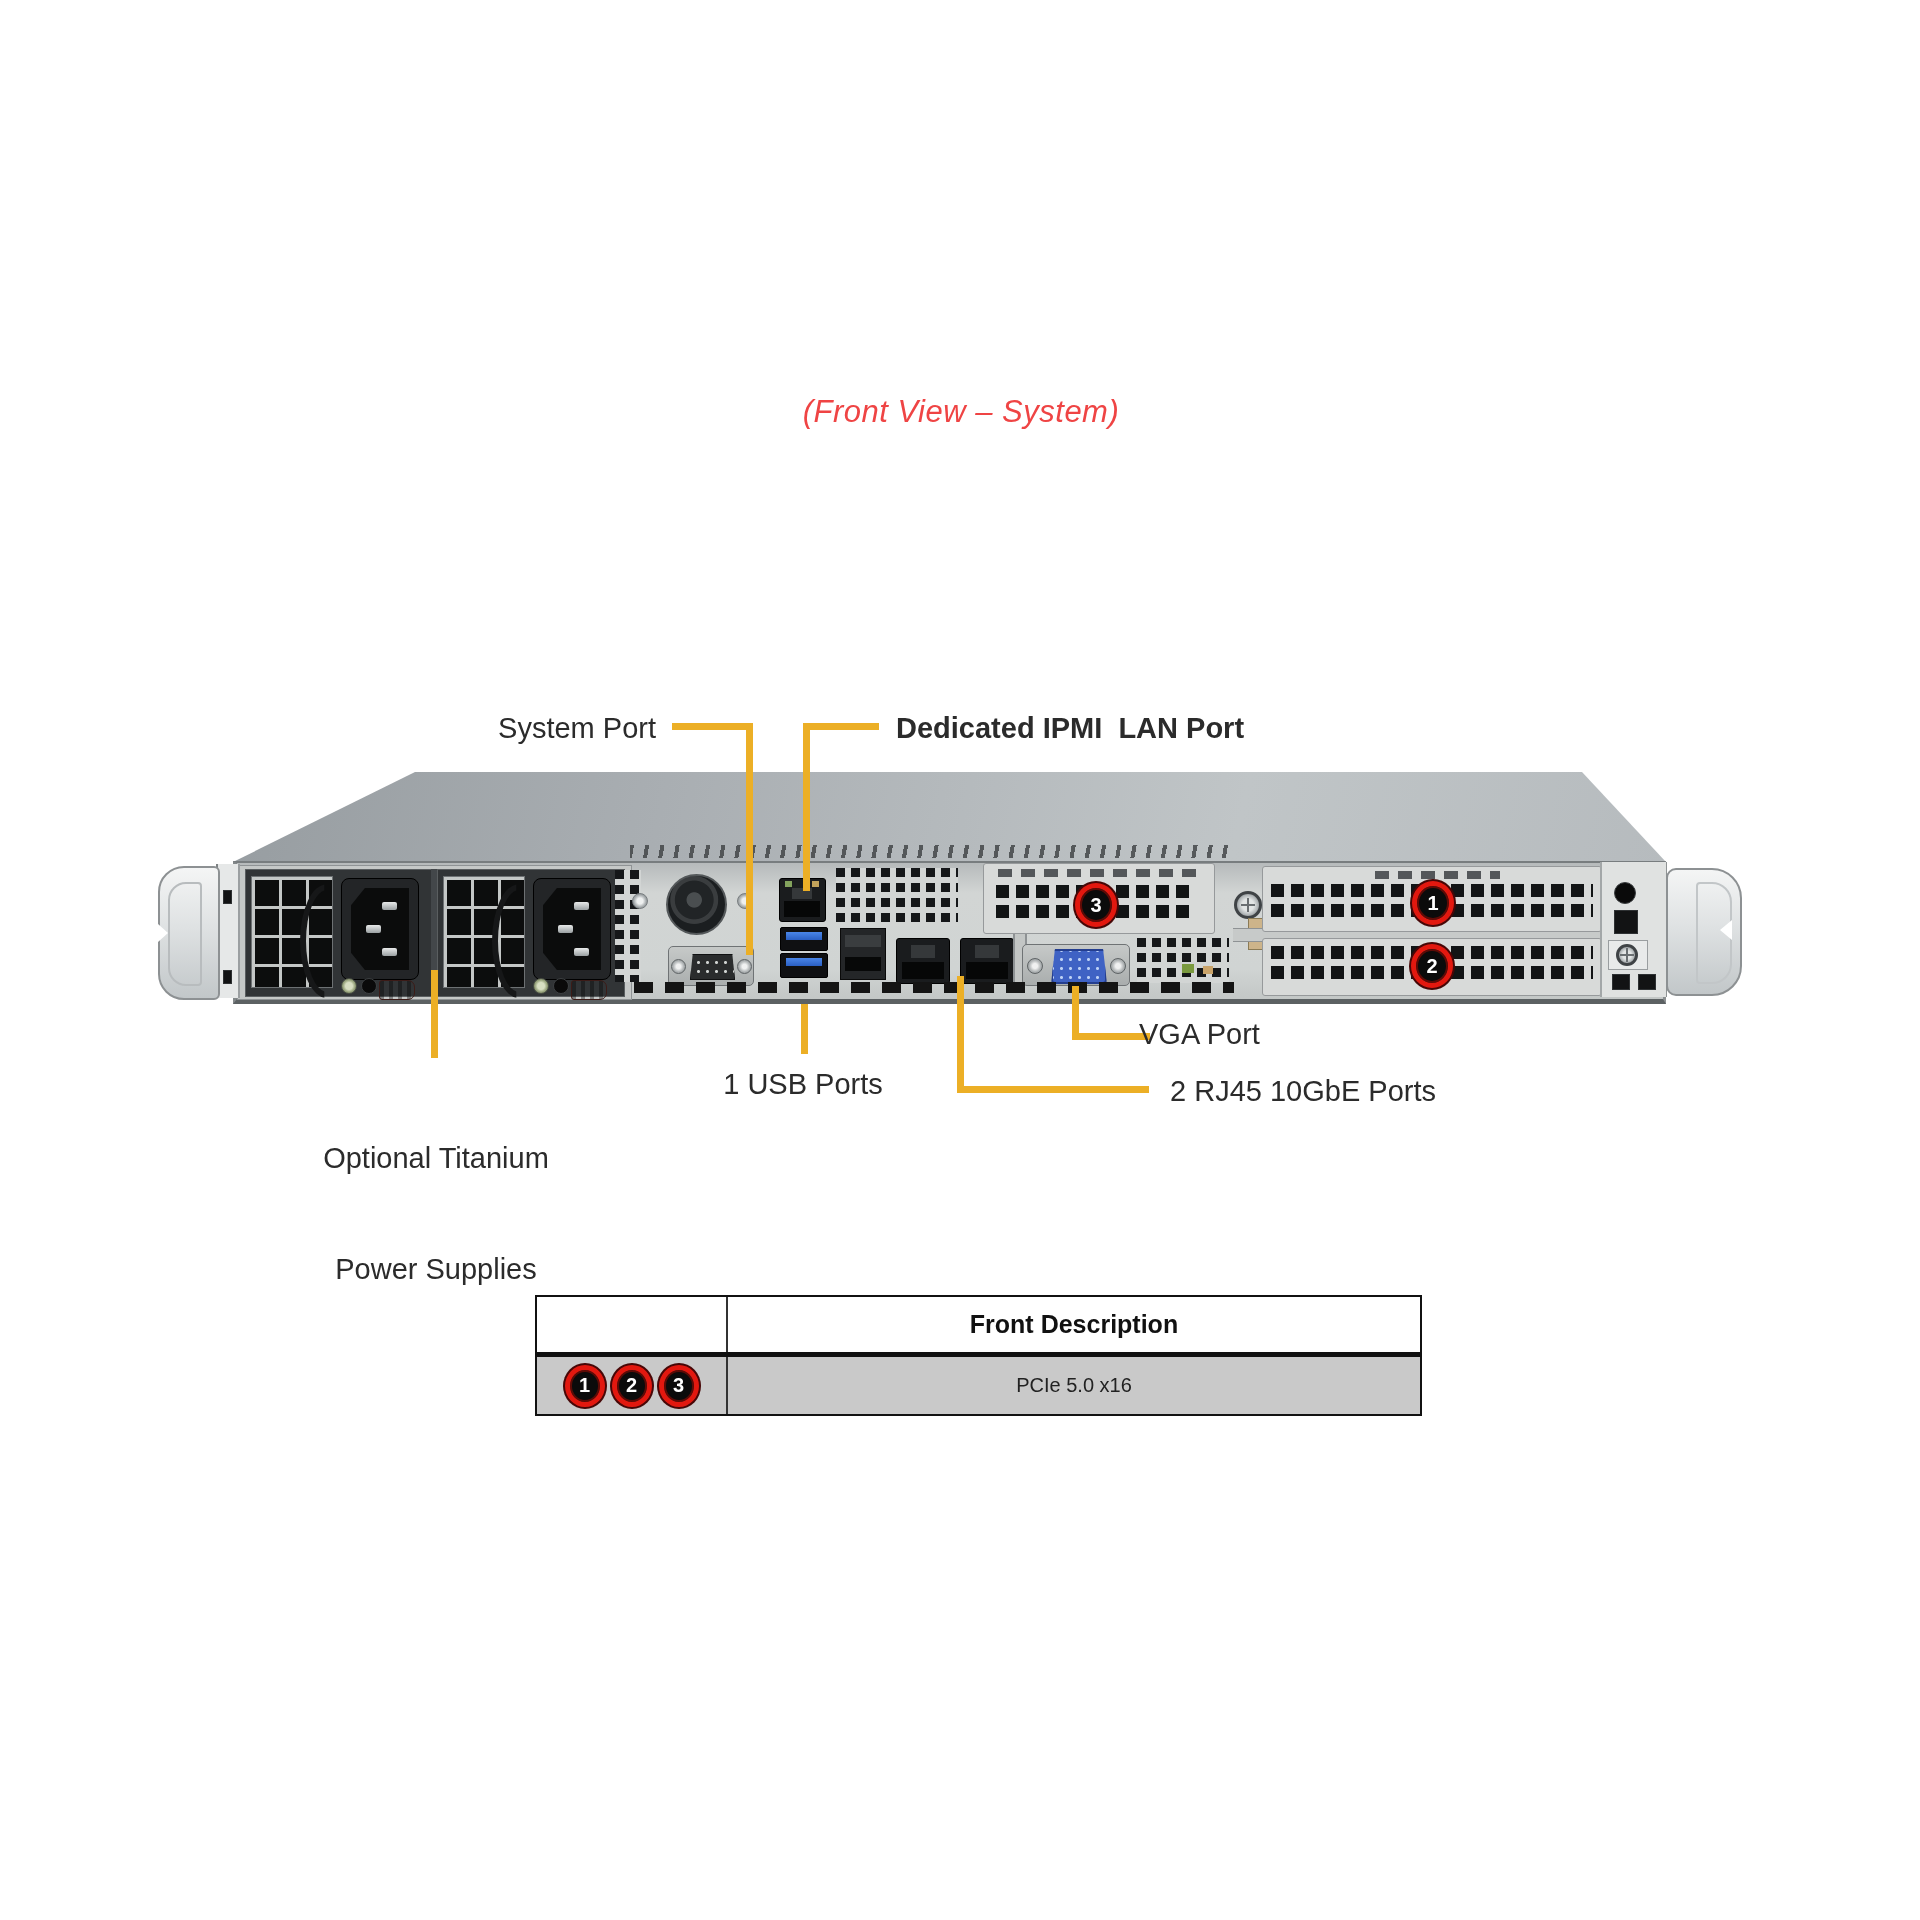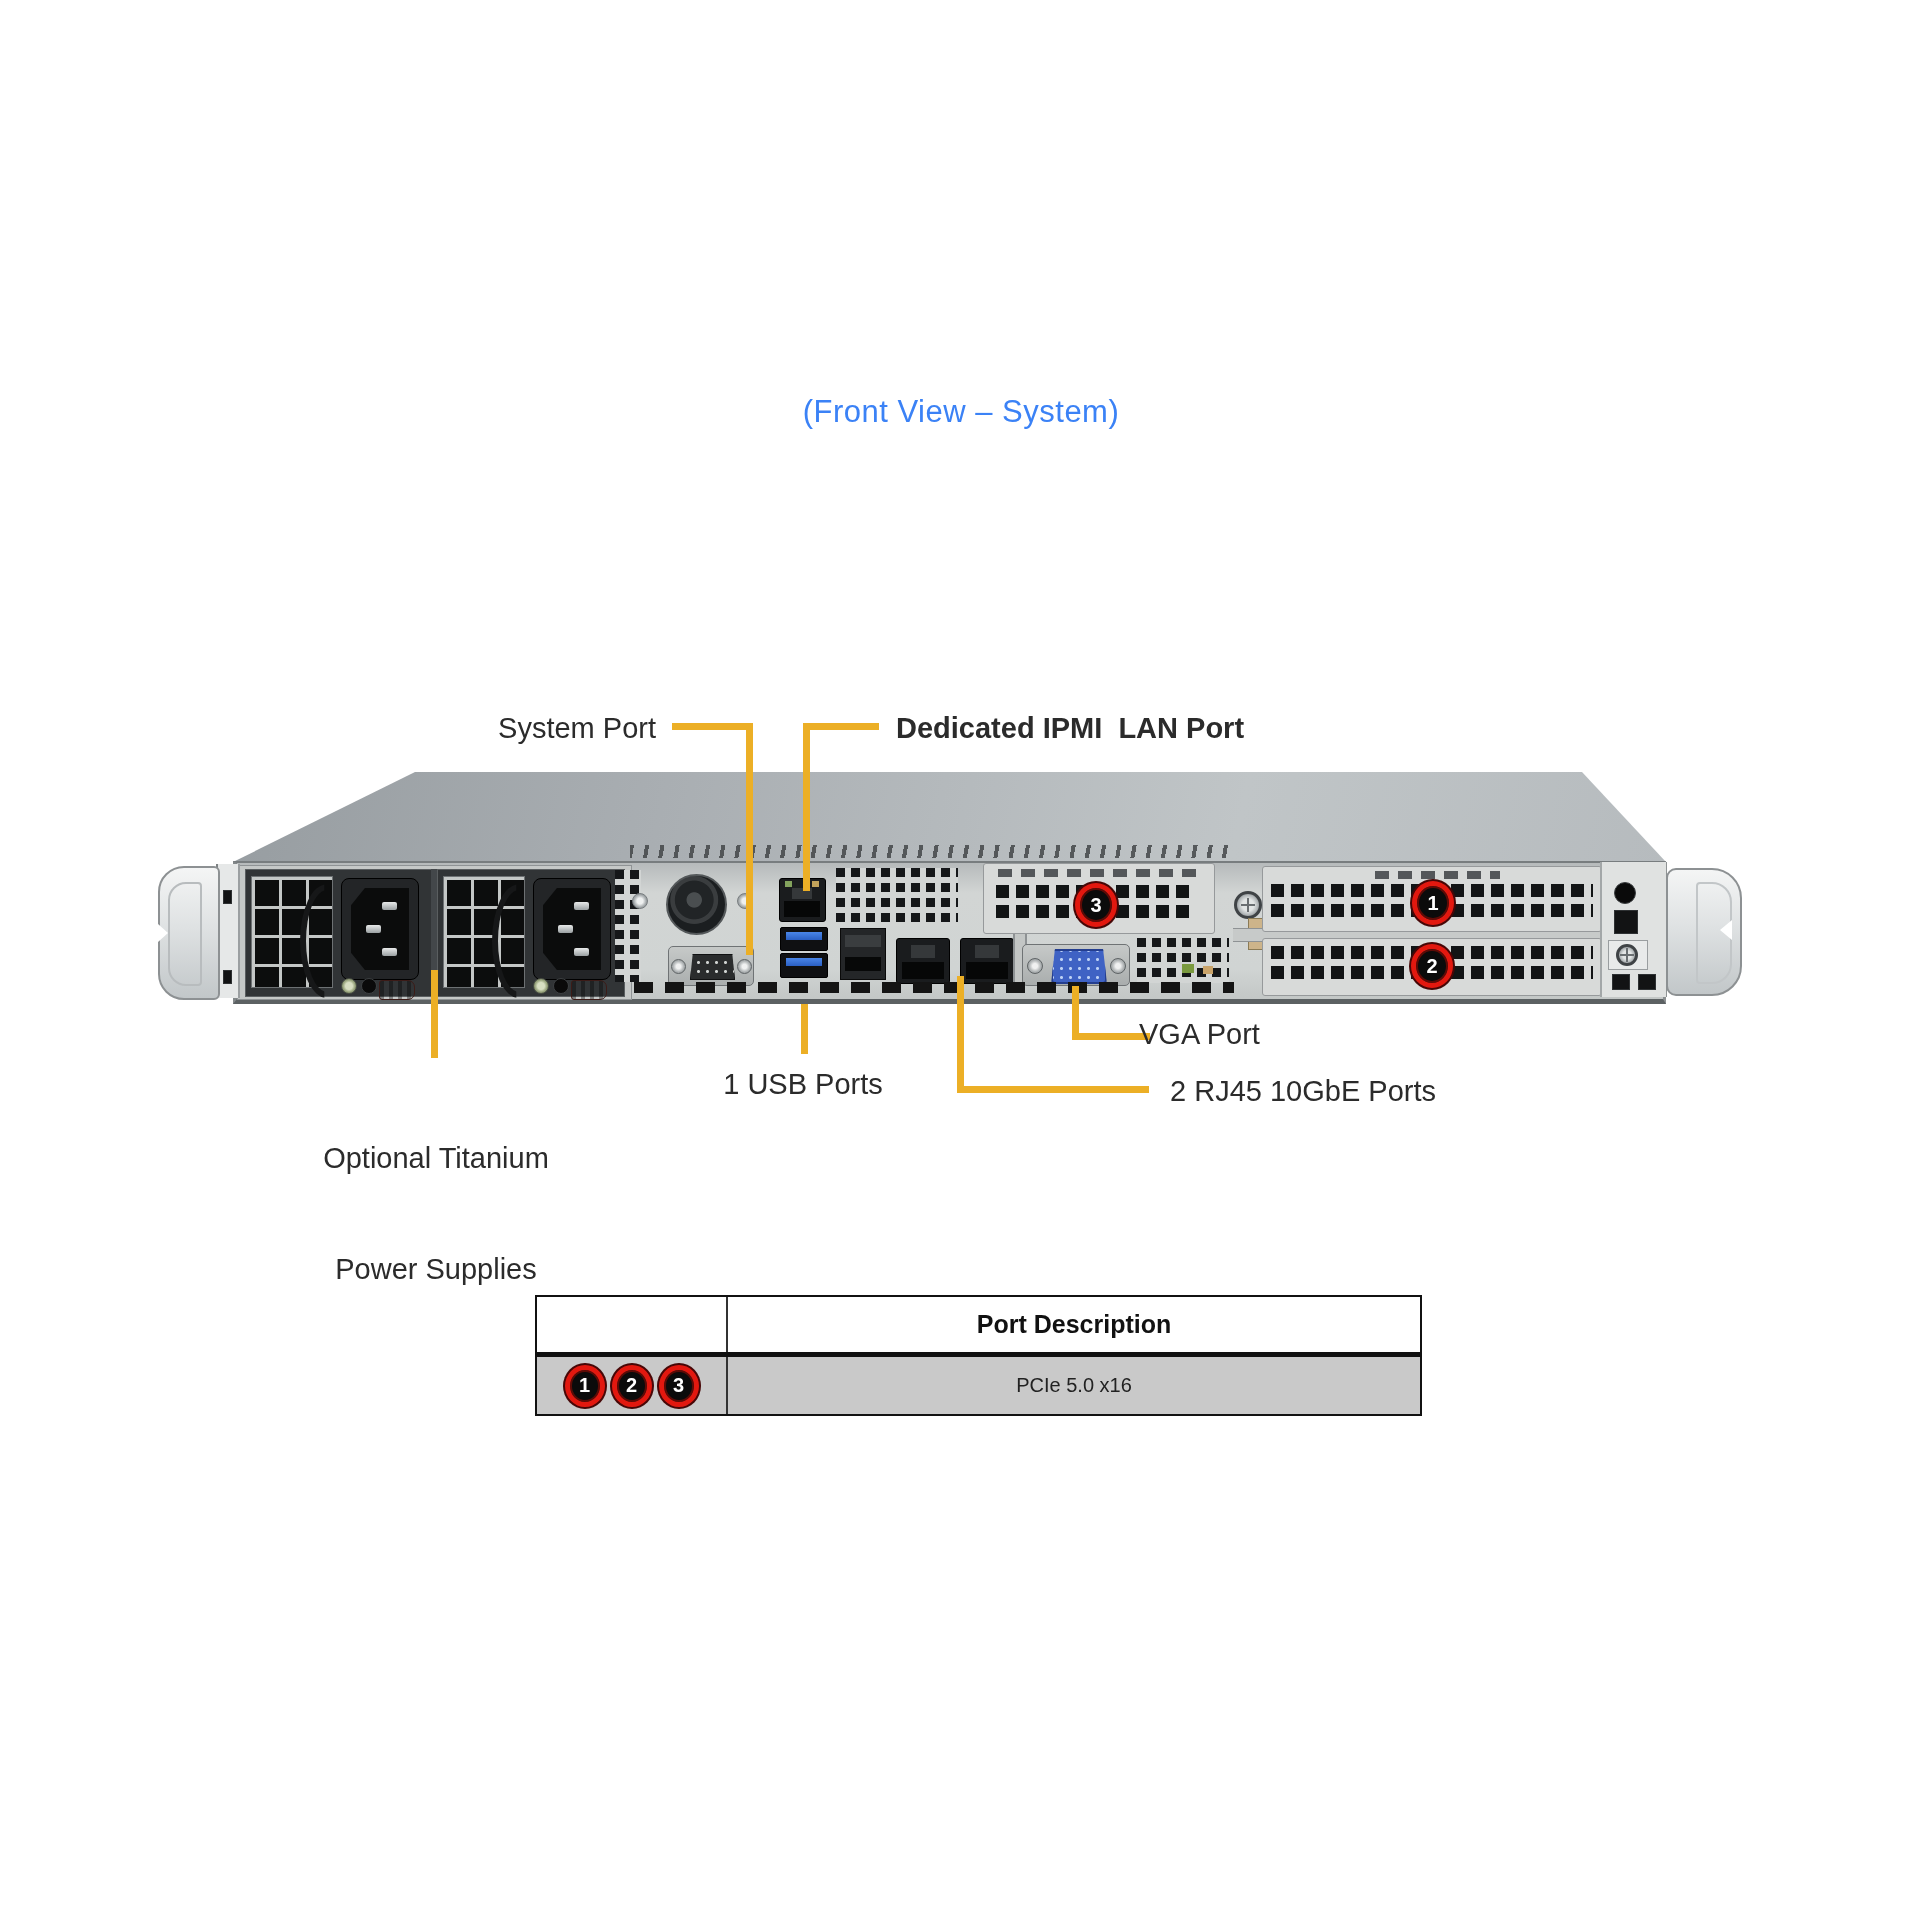--- a/index.html
+++ b/index.html
@@ -1,21 +1,21 @@
 <!DOCTYPE html>
 <html><head>
 <meta charset="utf-8">
 <style>
   html,body{margin:0;padding:0;background:#ffffff;}
   .canvas{position:relative;width:1920px;height:1920px;background:#ffffff;overflow:hidden;
           font-family:"Liberation Sans","DejaVu Sans",sans-serif;color:#2b2b2b;}
   .abs{position:absolute;}
 
   
-  .title{font-size:31px;color:#3b82f6;text-align:center;letter-spacing:.5px;}
+  .title{font-size:31px;font-style:italic;color:#ef4444;text-align:center;letter-spacing:.5px;}
   .callout{font-size:29px;color:#2b2b2b;white-space:pre;line-height:37px;}
   .callout.center{text-align:center;}
   .callout.right{text-align:right;}
 
   
   .top-face{background:linear-gradient(103deg,#979da1 0%,#a9aeb2 30%,#c0c5c7 70%,#b6bbbe 100%);
             clip-path:polygon(0px 90px,182px 0px,1349px 0px,1433px 90px);}
   .ticks{background:repeating-linear-gradient(100deg,#3c3f41 0 4px,rgba(0,0,0,0) 4px 15px);opacity:.8;}
   .rear-face{background:linear-gradient(180deg,#b6babb 0%,#d2d5d4 22%,#d0d4d3 78%,#c3c7c6 100%);
              border-top:2px solid #787d7f;border-bottom:5px solid #5c6163;
@@ -250,21 +250,21 @@
     <div>Optional Titanium</div>
     <div>Power Supplies</div>
   </div>
   <div class="abs callout center" style="left:653px;top:1066px;width:300px;">1 USB Ports</div>
   <div class="abs callout" style="left:1139px;top:1016px;">VGA Port</div>
   <div class="abs callout" style="left:1170px;top:1073px;">2 RJ45 10GbE Ports</div>
 
   <div class="abs slot-table" style="left:535px;top:1295px;width:883px;">
     <div class="hdr" style="height:55px;">
       <div class="cell-badges"></div>
-      <div class="cell-desc tbl-head">Port Description</div>
+      <div class="cell-desc tbl-head">Front Description</div>
     </div>
     <div class="row" style="height:57px;">
       <div class="cell-badges">
         <div class="badge" style="width:30px;height:32px;">
             <span>1</span>
           </div>
         <div class="badge" style="width:30px;height:32px;">
             <span>2</span>
           </div>
         <div class="badge" style="width:30px;height:32px;">

